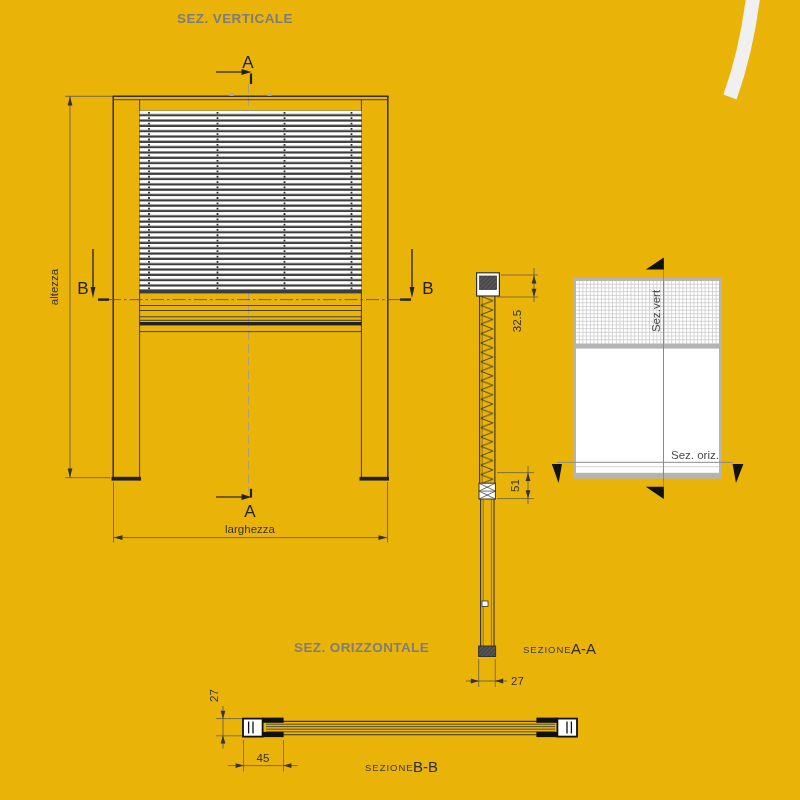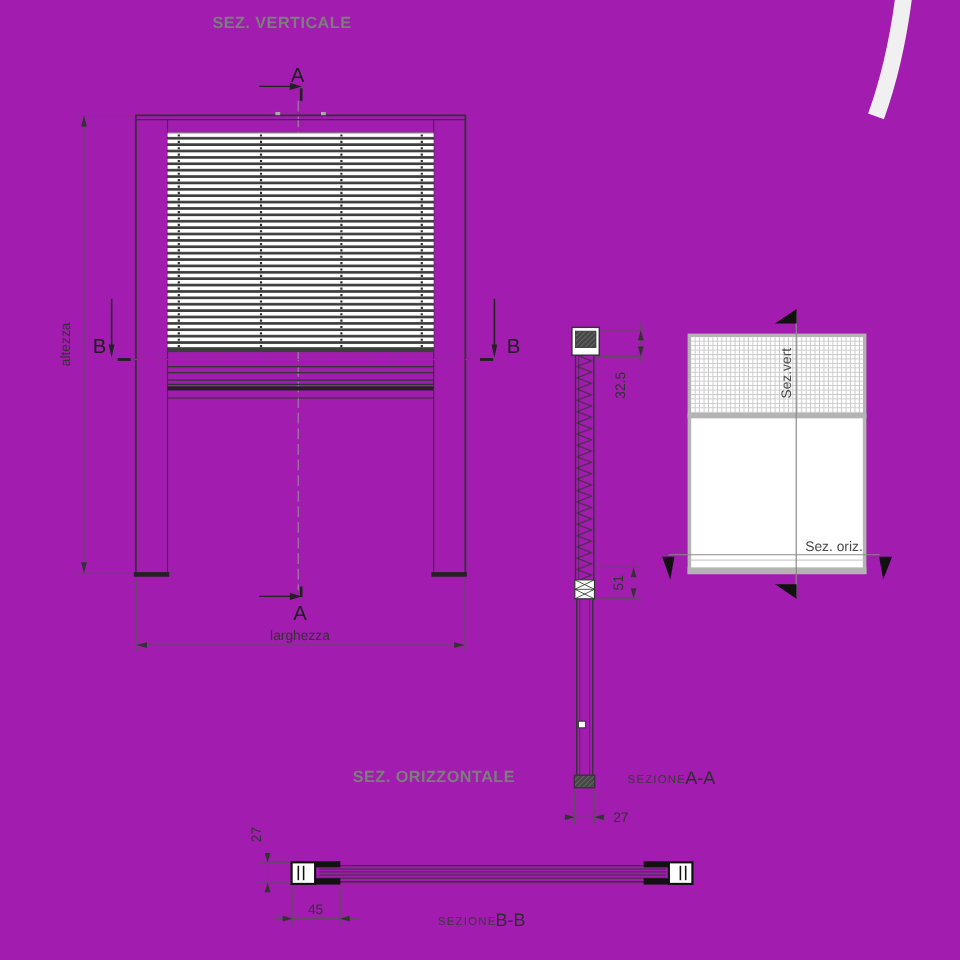--- a/index.html
+++ b/index.html
@@ -1,16 +1,16 @@
 <!DOCTYPE html>
 <html><head>
 <meta charset="utf-8">
 <style>
   html,body{margin:0;padding:0;background:#ffffff;}
-  .stage{position:relative;width:800px;height:800px;background:#a21caf;overflow:hidden;}
+  .stage{position:relative;width:800px;height:800px;background:#eab308;overflow:hidden;}
   svg{display:block;}
   text{font-family:"Liberation Sans",sans-serif;fill:#333;}
   .title{font-size:13.5px;font-weight:bold;fill:#7d7d7d;letter-spacing:.4px;}
   .letter{font-size:17px;fill:#1e1e1e;}
   .dimtxt{font-size:11.5px;fill:#333;}
   .capsmall{font-size:9.5px;fill:#3a3a3a;letter-spacing:1px;}
   .capbig{font-size:15px;fill:#2e2e2e;}
   .minitxt{font-size:11.5px;fill:#4a4a4a;}
 </style>
 </head>

